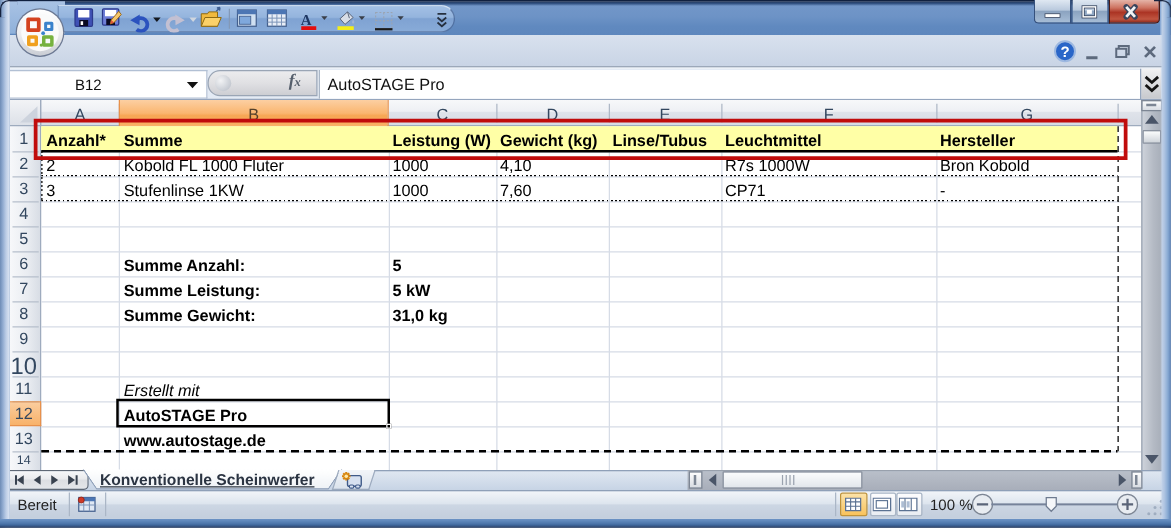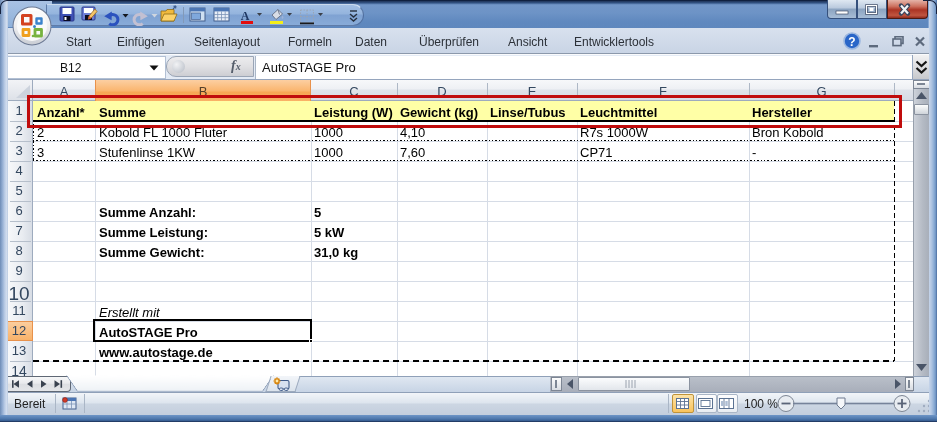--- a/index.html
+++ b/index.html
@@ -107,30 +107,20 @@
       <rect x="42.5" y="8" width="4" height="3" fill="#fff"></rect>
     </g>
     <path d="M74 5.5 L81 13.5 M81 5.5 L74 13.5" stroke="#39445c" stroke-width="4.4" stroke-linecap="round"></path>
     <path d="M74 5.5 L81 13.5 M81 5.5 L74 13.5" stroke="#f2f3f5" stroke-width="2.2"></path>
   </svg>
 </div>
 
 <div class="abs" style="left:1px;top:28px;width:935px;height:25px;background:linear-gradient(#d8e1ee,#c9d4e5);"></div>
 <div class="abs" style="left:1px;top:53px;width:935px;height:1px;background:#8c99ab;"></div>
 <div class="abs" style="left:1px;top:54px;width:935px;height:1px;background:#fafbfd;"></div>
-<div class="abs" style="left:0;top:35px;width:700px;height:16px;font-size:12px;color:#2c3138;">
-  <span class="abs" style="left:66px;">Start</span>
-  <span class="abs" style="left:117px;">Einfügen</span>
-  <span class="abs" style="left:194px;">Seitenlayout</span>
-  <span class="abs" style="left:288px;">Formeln</span>
-  <span class="abs" style="left:355px;">Daten</span>
-  <span class="abs" style="left:419px;">Überprüfen</span>
-  <span class="abs" style="left:508px;">Ansicht</span>
-  <span class="abs" style="left:574px;">Entwicklertools</span>
-</div>
 
 <svg class="abs" style="left:838px;top:32px;" width="95" height="20" viewBox="0 0 95 20">
   <circle cx="14" cy="9" r="8" fill="#2a66c8" stroke="#9db8e0" stroke-width="1.6"></circle>
   <text x="14" y="13.5" font-size="12" font-weight="bold" fill="#fff" text-anchor="middle">?</text>
   <rect x="31" y="13" width="9" height="2.4" fill="#5d6a7d"></rect>
   <g>
     <rect x="55" y="7" width="8" height="6.6" fill="none" stroke="#5d6a7d" stroke-width="1.6"></rect>
     <path d="M57 7 v-2.2 h8 v6.6 h-2" fill="none" stroke="#5d6a7d" stroke-width="1.6"></path>
   </g>
   <path d="M78 5.5 L86 13.5 M86 5.5 L78 13.5" stroke="#5d6a7d" stroke-width="2.2"></path>
@@ -224,21 +214,21 @@
       <div class="abs" style="left:8px;top:263px;width:22px;text-align:center;font-size:13px;color:#33475f;">9</div>
       <div class="abs" style="left:10px;top:301px;width:21px;height:1px;background:#b6bfcb;"></div>
       <div class="abs" style="left:8px;top:283px;width:22px;text-align:center;font-size:19px;color:#33475f;">10</div>
       <div class="abs" style="left:10px;top:321px;width:21px;height:1px;background:#b6bfcb;"></div>
       <div class="abs" style="left:8px;top:303px;width:22px;text-align:center;font-size:13px;color:#33475f;">11</div>
       <div class="abs" style="left:8px;top:321px;width:25px;height:20px;background:linear-gradient(#fbcd9e,#f8b26a);border-top:1px solid #e8914b;border-bottom:1px solid #e8914b;border-right:1.5px solid #e8914b;"></div>
       <div class="abs" style="left:8px;top:323px;width:22px;text-align:center;font-size:13px;color:#33475f;">12</div>
       <div class="abs" style="left:10px;top:361px;width:21px;height:1px;background:#b6bfcb;"></div>
       <div class="abs" style="left:8px;top:343px;width:22px;text-align:center;font-size:13px;color:#33475f;">13</div>
       <div class="abs" style="left:10px;top:376px;width:21px;height:1px;background:#b6bfcb;"></div>
-      <div class="abs" style="left:8px;top:363px;width:22px;text-align:center;font-size:14px;color:#33475f;">14</div>
+      <div class="abs" style="left:8px;top:363px;width:22px;text-align:center;font-size:10px;color:#33475f;">14</div>
     </div>
 
 <div id="gridlines">
       <div class="abs" style="left:95px;top:101px;width:1px;height:275px;background:#d6dce6;"></div>
       <div class="abs" style="left:311px;top:101px;width:1px;height:275px;background:#d6dce6;"></div>
       <div class="abs" style="left:397px;top:101px;width:1px;height:275px;background:#d6dce6;"></div>
       <div class="abs" style="left:487px;top:101px;width:1px;height:275px;background:#d6dce6;"></div>
       <div class="abs" style="left:577px;top:101px;width:1px;height:275px;background:#d6dce6;"></div>
       <div class="abs" style="left:749px;top:101px;width:1px;height:275px;background:#d6dce6;"></div>
       <div class="abs" style="left:33px;top:121px;width:880px;height:1px;background:#d6dce6;"></div>
@@ -316,20 +306,21 @@
     <path d="M5.5 7 L11 3.2 L11 10.8 Z"></path>
         <rect x="4" y="3.2" width="1.6" height="7.6"></rect>
     <path d="M19 7 L24.5 3.2 L24.5 10.8 Z"></path>
     <path d="M38.5 7 L33 3.2 L33 10.8 Z"></path>
     <path d="M52 7 L46.5 3.2 L46.5 10.8 Z"></path>
         <rect x="52.5" y="3.2" width="1.6" height="7.6"></rect>
   </g>
 </svg>
 
 <div class="abs" style="left:72px;top:376px;width:196px;height:16px;background:linear-gradient(#ffffff,#eef2f6);border:1px solid #8fa0b8;border-top:none;transform:perspective(10px) rotateX(-4deg);"></div>
+<div class="abs" style="left:80px;top:377px;font-size:12.5px;font-weight:bold;color:#2b3442;text-decoration:underline;">Konventionelle Scheinwerfer</div>
 
 <div class="abs" style="left:268px;top:376px;width:30px;height:16px;background:linear-gradient(#f2f5f9,#dbe3ec);border:1px solid #9dabbe;border-top:none;transform:skewX(-18deg);"></div>
 <svg class="abs" style="left:272px;top:377px;" width="20" height="15" viewBox="0 0 20 15">
   <rect x="6" y="3.5" width="11" height="8.5" rx="1.5" fill="#d7e1f0" stroke="#3f5a88" stroke-width="1.1"></rect>
   <rect x="7.5" y="11" width="3.5" height="2.5" rx="1" fill="#d7e1f0" stroke="#3f5a88" stroke-width="0.9"></rect>
   <rect x="12.5" y="11" width="3.5" height="2.5" rx="1" fill="#d7e1f0" stroke="#3f5a88" stroke-width="0.9"></rect>
   <g transform="translate(5,4)">
     <path d="M0 0 L0 0 M-3.4 0 h6.8 M0 -3.4 v6.8 M-2.4 -2.4 l4.8 4.8 M2.4 -2.4 l-4.8 4.8" stroke="#d8860f" stroke-width="1.7"></path>
     <circle cx="0" cy="0" r="1.4" fill="#ffe9a8"></circle>
   </g>

